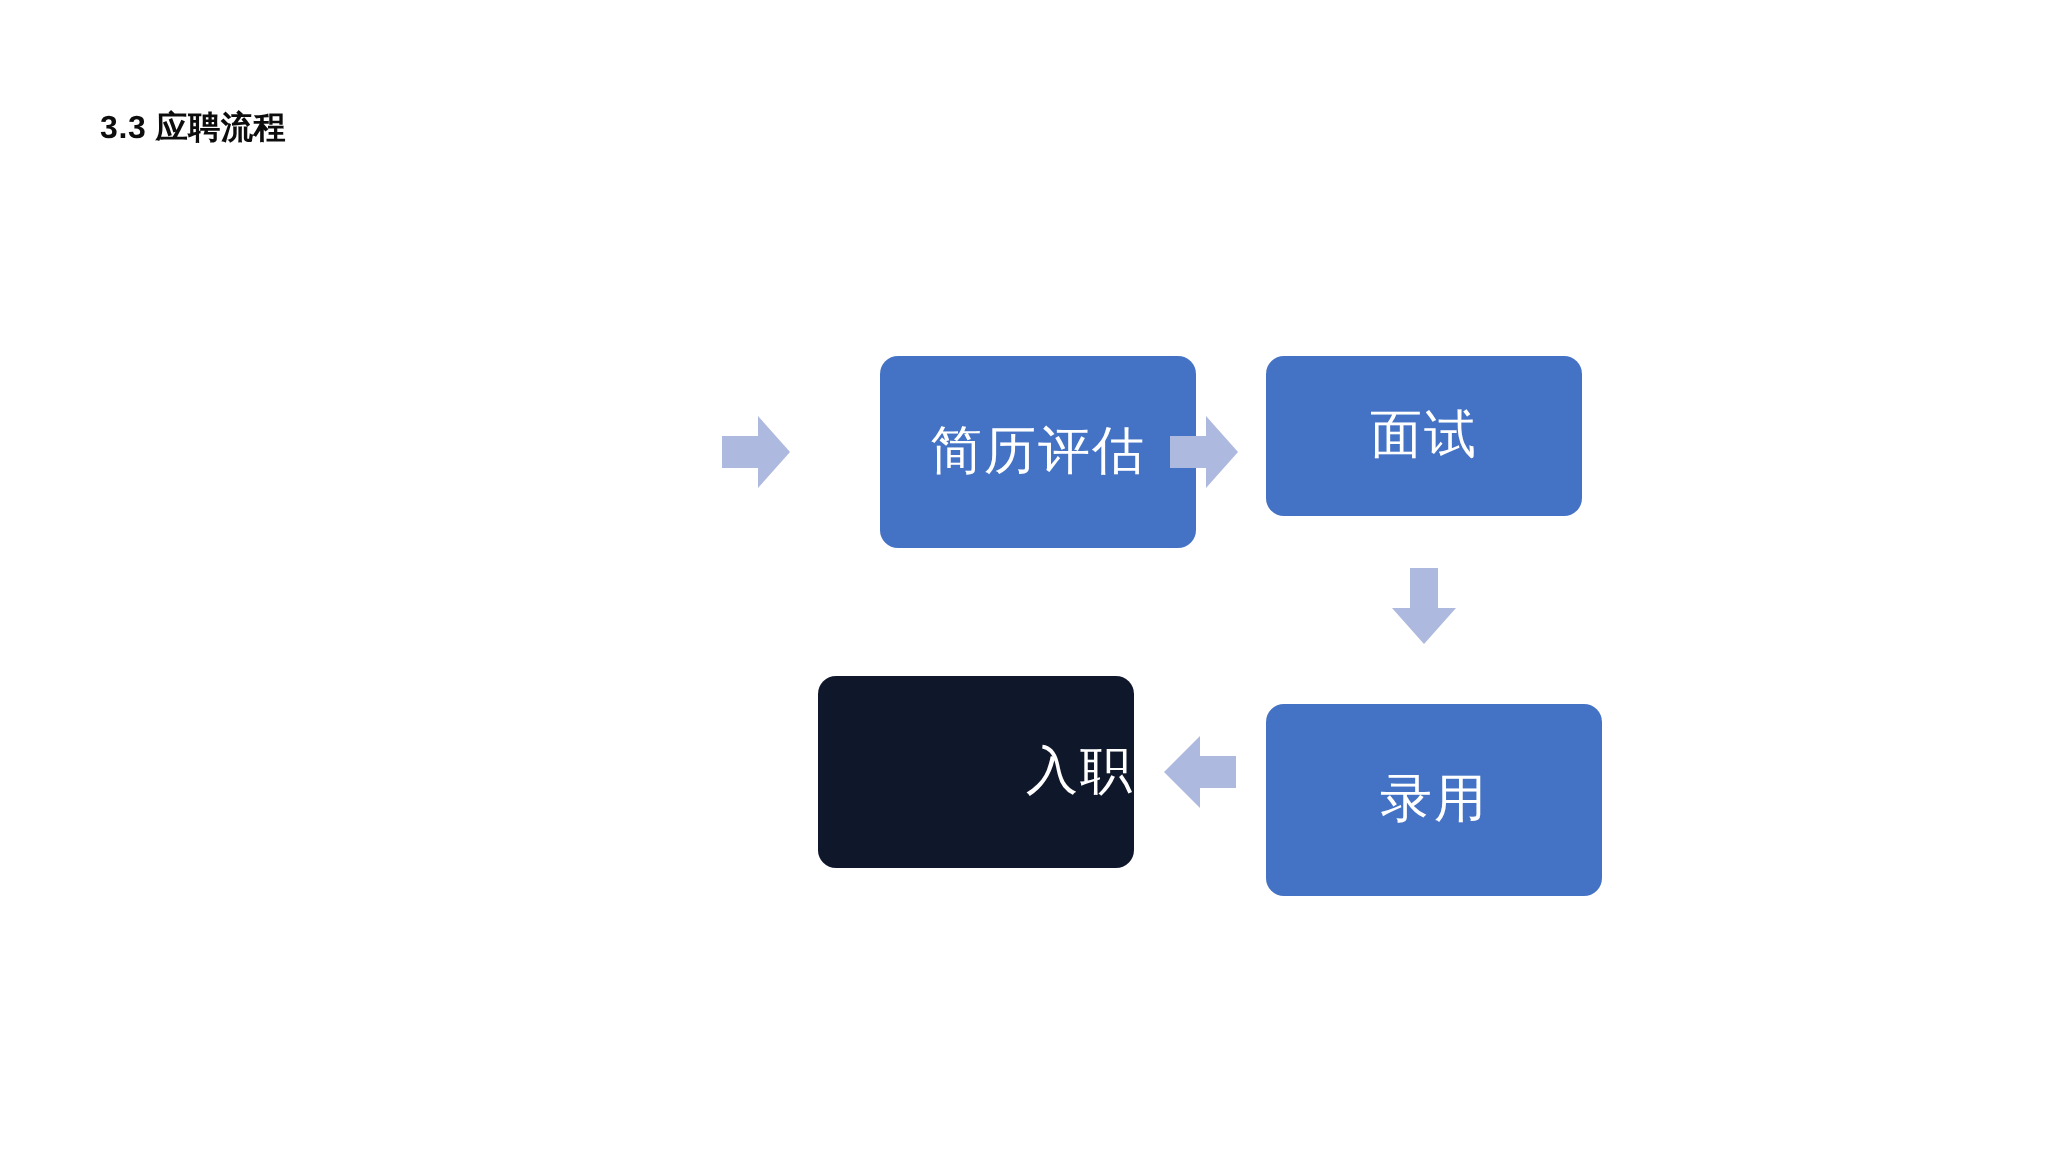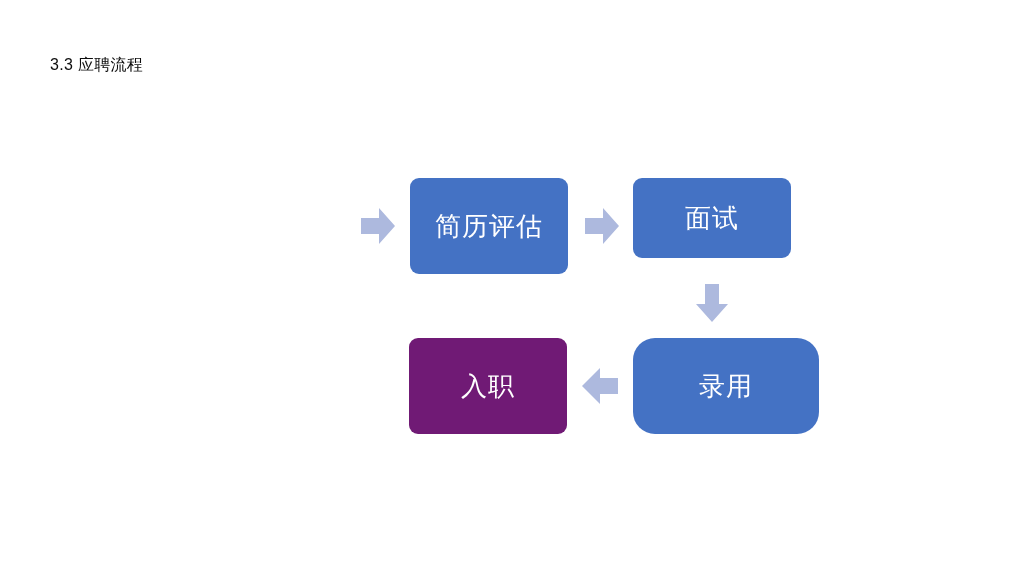--- a/index.html
+++ b/index.html
@@ -22,21 +22,21 @@
     height: 576px;
     background: #ffffff;
   }
 
   
   #slide-title {
     position: absolute;
     left: 50px;
     top: 54px;
     font-size: 16px;
-    font-weight: normal;
+    font-weight: bold;
     color: #0d0d0d;
     letter-spacing: 0.3px;
     white-space: nowrap;
     line-height: 22px;
   }
 
   
   #flow-diagram {
     position: absolute;
     left: 0;
@@ -89,24 +89,23 @@
 
   
   #box-onboarding {
     left: 409px;
     top: 338px;
     width: 158px;
     height: 96px;
   }
   #box-offer {
     left: 633px;
-    top: 338px;
-    width: 186px;
+    top: 352px;
+    width: 168px;
     height: 96px;
-    border-radius: 22px;
   }
 
   
   .flow-arrow {
     position: absolute;
   }
   .flow-arrow svg {
     display: block;
   }
 
@@ -144,41 +143,41 @@
 
   <div id="flow-diagram">
 
 
     <div class="flow-arrow" id="arrow-1">
       <svg width="34" height="38" viewBox="0 0 34 38" xmlns="http://www.w3.org/2000/svg">
         <polygon points="0,11 18,11 18,1 34,19 18,37 18,27 0,27" fill="#ADB9DE"></polygon>
       </svg>
     </div>
 
-    <div class="flow-box" id="box-resume-review" style="background: rgb(68, 114, 196);">
+    <div class="flow-box" id="box-resume-review" style="background: rgb(68, 114, 196); margin-left: 30px;">
       <span class="flow-label" style="color: rgb(255, 255, 255);">简历评估</span>
     </div>
 
     <div class="flow-arrow" id="arrow-2">
       <svg width="34" height="38" viewBox="0 0 34 38" xmlns="http://www.w3.org/2000/svg">
         <polygon points="0,11 18,11 18,1 34,19 18,37 18,27 0,27" fill="#ADB9DE"></polygon>
       </svg>
     </div>
 
     <div class="flow-box" id="box-interview" style="background: rgb(68, 114, 196);">
       <span class="flow-label" style="color: rgb(255, 255, 255);">面试</span>
     </div>
 
     <div class="flow-arrow" id="arrow-3">
       <svg width="34" height="38" viewBox="0 0 34 38" xmlns="http://www.w3.org/2000/svg">
         <polygon points="10,0 24,0 24,20 33,20 17,38 1,20 10,20" fill="#ADB9DE"></polygon>
       </svg>
     </div>
 
-    <div class="flow-box" id="box-onboarding" style="background: #701a75;">
+    <div class="flow-box" id="box-onboarding" style="background: #0f172a; justify-content: flex-end;">
       <span class="flow-label" style="color: rgb(255, 255, 255);">入职</span>
     </div>
 
     <div class="flow-arrow" id="arrow-4">
       <svg width="36" height="38" viewBox="0 0 36 38" xmlns="http://www.w3.org/2000/svg">
         <polygon points="36,11 18,11 18,1 0,19 18,37 18,27 36,27" fill="#ADB9DE"></polygon>
       </svg>
     </div>
 
     <div class="flow-box" id="box-offer" style="background: rgb(68, 114, 196);">

